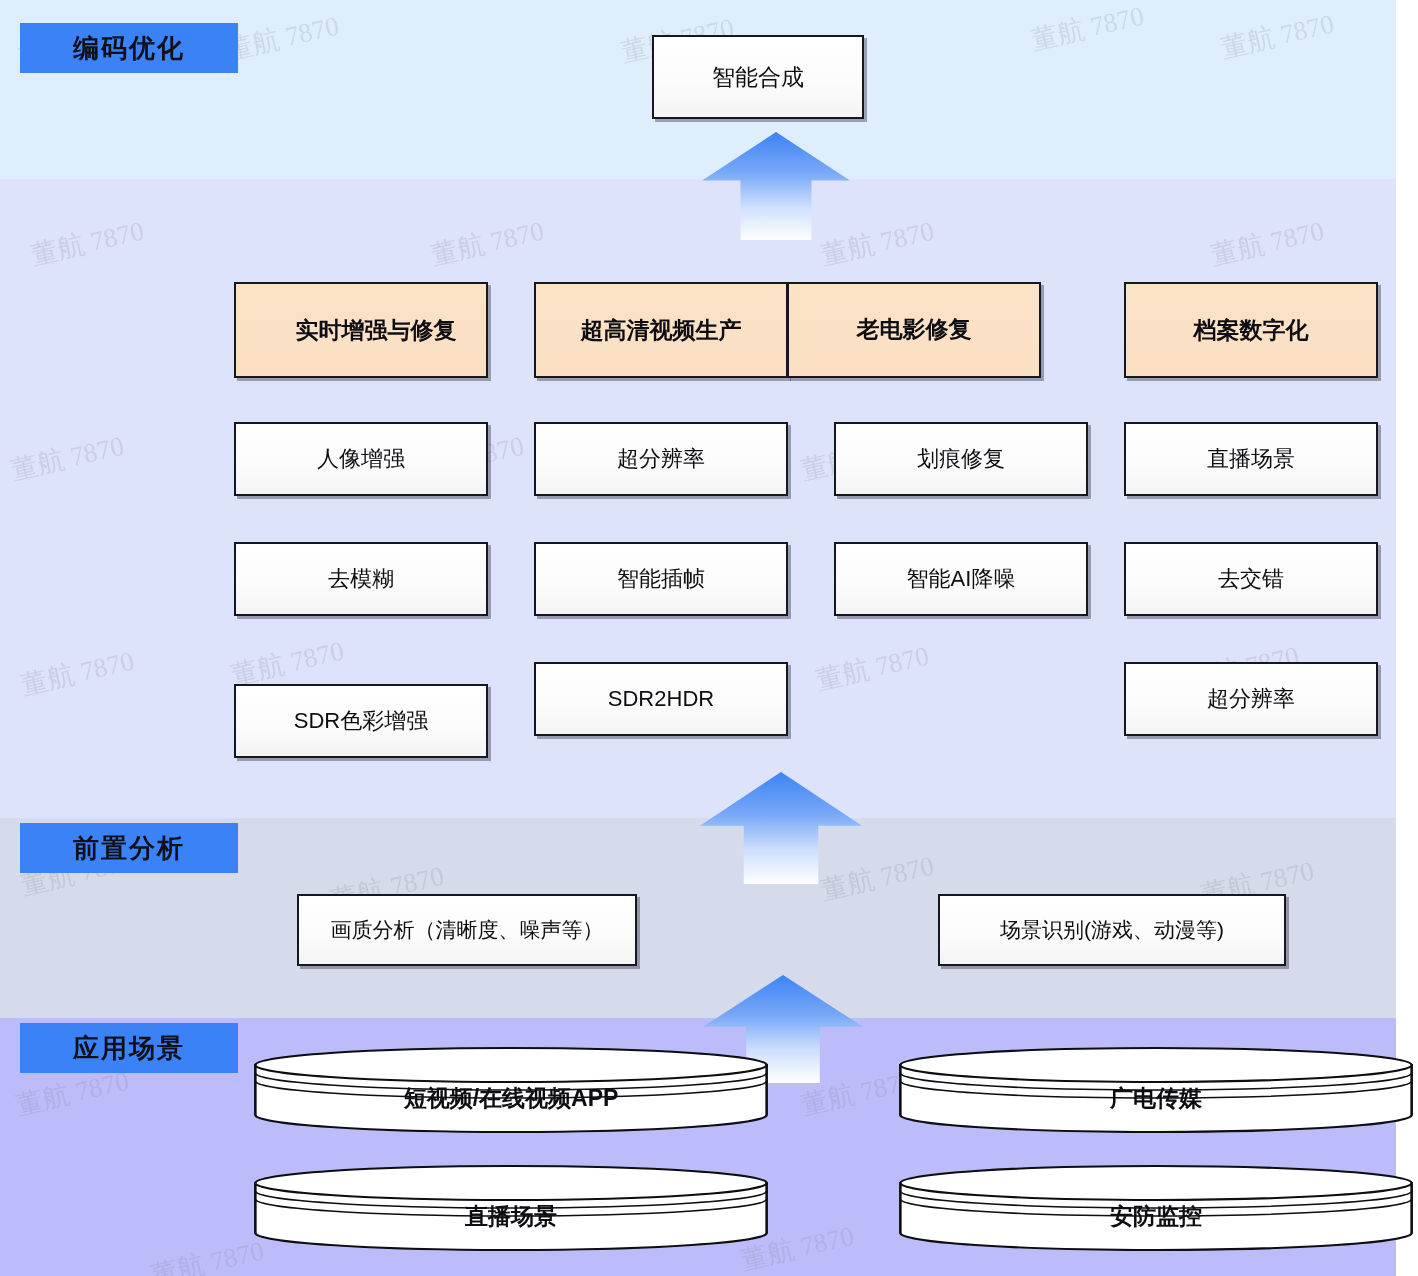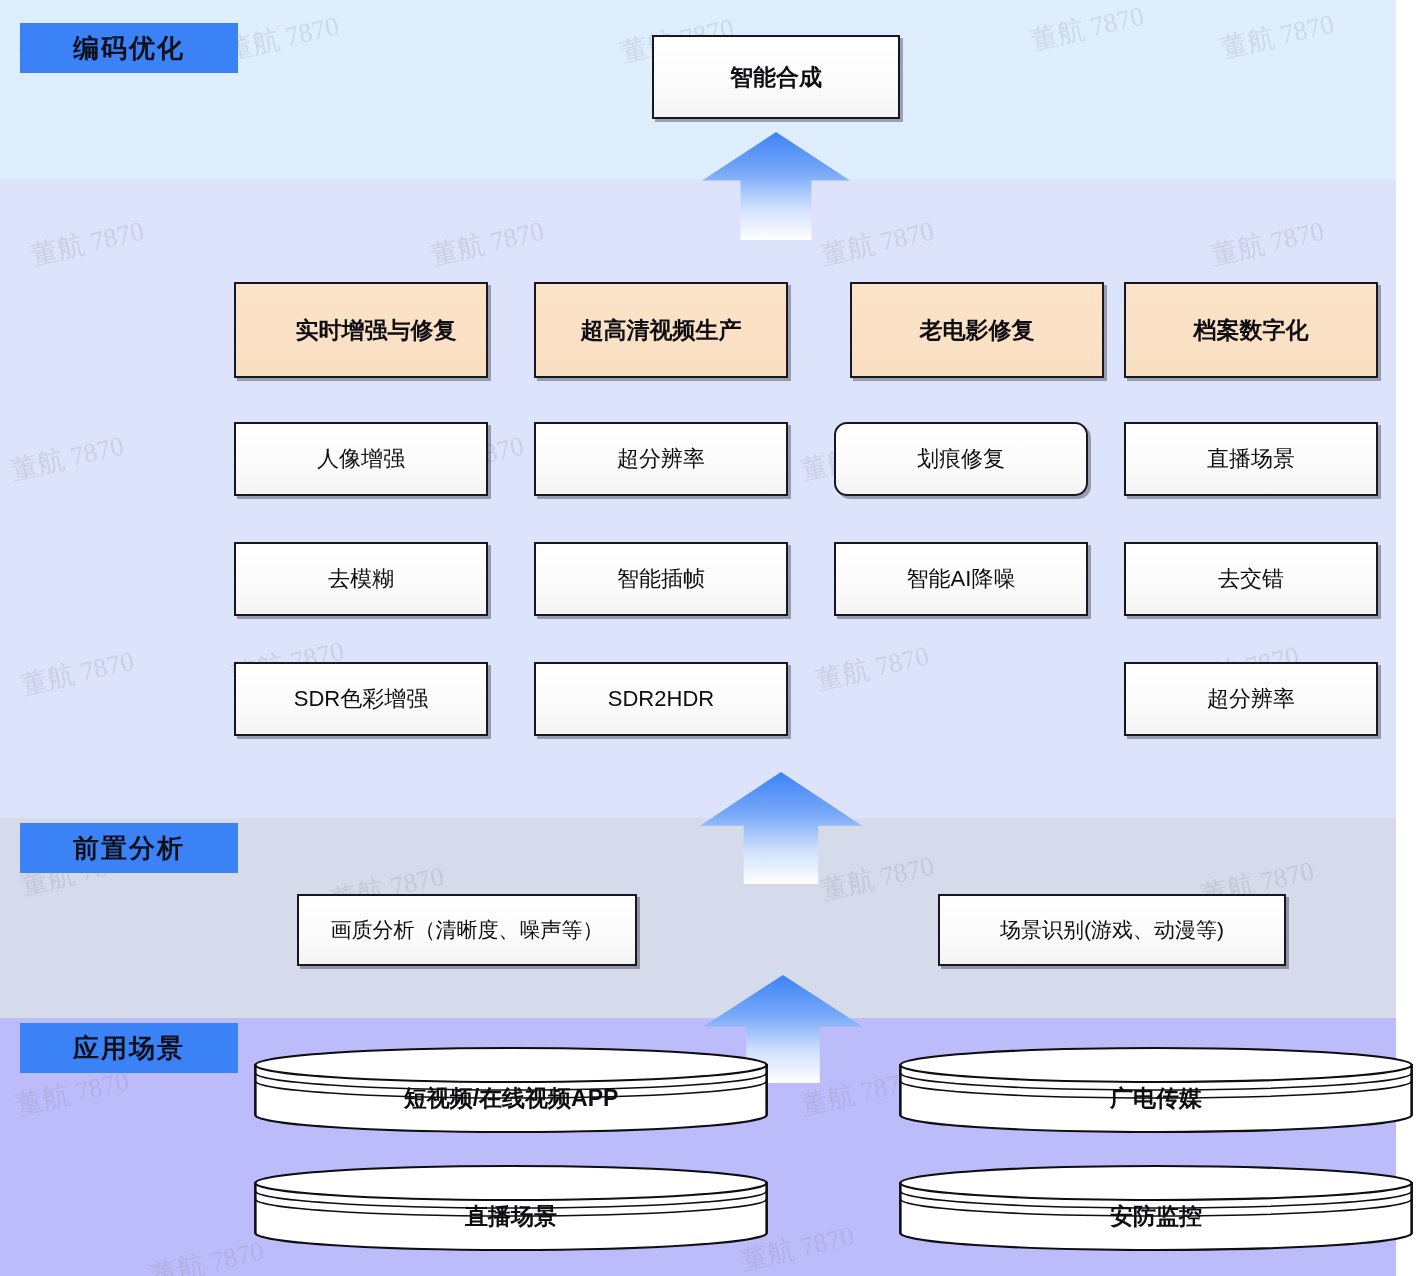--- a/index.html
+++ b/index.html
@@ -54,21 +54,21 @@
     color:#0d0d12;
     text-align:center;
     line-height:1.25;
   }
   .nbox.orange{
     background:linear-gradient(180deg,#fbe3c8 0%,#fadfc2 100%);
     font-weight:bold;
   }
 
   
-  #box-synth{left:652px;top:35px;width:248px;height:84px;font-size:23px;font-weight:bold;}
+  #box-synth{left:652px;top:35px;width:212px;height:84px;font-size:23px;font-weight:normal;}
 
   
   .ai-head{width:254px;height:96px;font-size:23px;}
   .ai-item{width:254px;height:74px;font-size:22px;}
 
   
   .pre-box{height:72px;font-size:21px;}
   #box-quality{left:297px;top:894px;width:340px;}
   #box-scene  {left:938px;top:894px;width:348px;}
 
@@ -162,54 +162,54 @@
   <div class="nbox" id="box-synth">
     <span>智能合成</span>
   </div>
 
   <div class="nbox orange ai-head" style="left:234px;top:282px;padding-left:30px;">
     <span>实时增强与修复</span>
   </div>
   <div class="nbox orange ai-head" style="left:534px;top:282px;">
     <span>超高清视频生产</span>
   </div>
-  <div class="nbox orange ai-head" style="left:850px;top:282px;">
+  <div class="nbox orange ai-head" style="left:787px;top:282px;font-family:Liberation Serif, serif;">
     <span>老电影修复</span>
   </div>
   <div class="nbox orange ai-head" style="left:1124px;top:282px;">
     <span>档案数字化</span>
   </div>
 
   <div class="nbox ai-item" style="left:234px;top:422px;">
     <span>人像增强</span>
   </div>
   <div class="nbox ai-item" style="left:534px;top:422px;">
     <span>超分辨率</span>
   </div>
-  <div class="nbox ai-item" style="left:834px;top:422px;border-radius:13px;">
+  <div class="nbox ai-item" style="left:834px;top:422px;">
     <span>划痕修复</span>
   </div>
   <div class="nbox ai-item" style="left:1124px;top:422px;">
     <span>直播场景</span>
   </div>
 
   <div class="nbox ai-item" style="left:234px;top:542px;">
     <span>去模糊</span>
   </div>
   <div class="nbox ai-item" style="left:534px;top:542px;">
     <span>智能插帧</span>
   </div>
   <div class="nbox ai-item" style="left:834px;top:542px;">
     <span>智能AI降噪</span>
   </div>
   <div class="nbox ai-item" style="left:1124px;top:542px;">
     <span>去交错</span>
   </div>
 
-  <div class="nbox ai-item" style="left:234px;top:662px;">
+  <div class="nbox ai-item" style="left:234px;top:684px;">
     <span>SDR色彩增强</span>
   </div>
   <div class="nbox ai-item" style="left:534px;top:662px;">
     <span>SDR2HDR</span>
   </div>
   <div class="nbox ai-item" style="left:1124px;top:662px;">
     <span>超分辨率</span>
   </div>
 
   <div class="nbox pre-box" id="box-quality">

